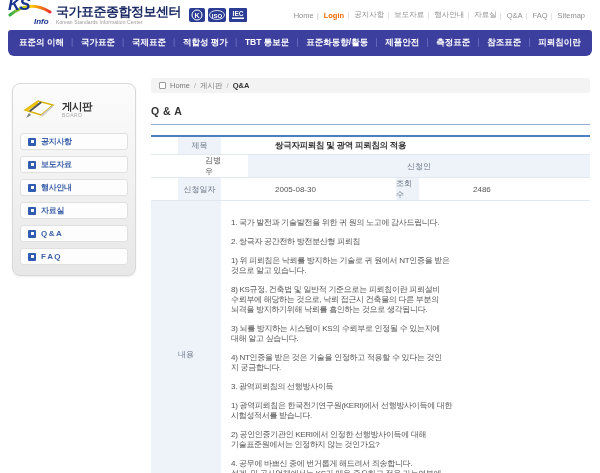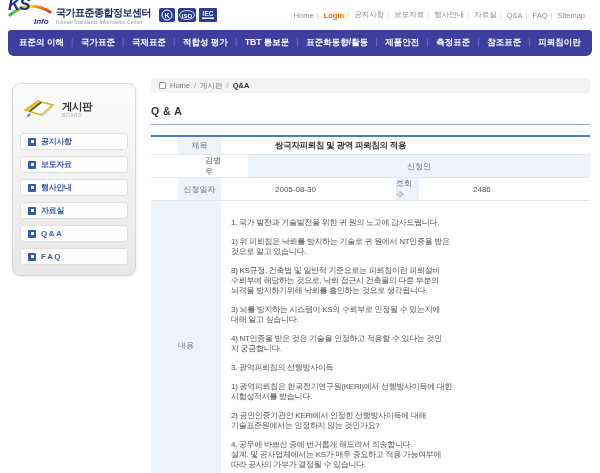--- a/index.html
+++ b/index.html
@@ -9,21 +9,21 @@
   
   .top-header { height:30px; display:flex; align-items:center; padding:0 10px 0 8px; }
   .logo { display:flex; align-items:flex-end; gap:4px; cursor:pointer; }
   .logo-mark { position:relative; width:44px; height:24px; }
   .logo-ks { position:absolute; left:0; bottom:12px; font-size:17px; font-weight:bold;
     font-style:italic; color:#17338d; letter-spacing:-1px; }
   .logo-info { position:absolute; left:26px; bottom:1px; font-size:8px; font-weight:bold;
     font-style:italic; color:#17338d; }
   .logo-arc { position:absolute; left:0; top:0; }
   .org { line-height:1; padding-bottom:2px; }
-  .org-kr { font-size:10px; font-weight:bold; color:#1a2a63; letter-spacing:-0.5px; }
+  .org-kr { font-size:13px; font-weight:bold; color:#1a2a63; letter-spacing:-0.5px; }
   .org-en { font-size:5px; color:#9a9a9a; margin-top:2px; letter-spacing:0.1px; }
   .badges { display:flex; gap:3px; margin-left:8px; align-items:center; }
   .badge { display:block; }
 
   .util-nav { margin-left:auto; display:flex; list-style:none; align-items:center; }
   .util-nav li { font-size:7.5px; color:#8f8f8f; cursor:pointer; padding:0 5px; position:relative; }
   .util-nav li + li::before { content:"|"; position:absolute; left:-2px; color:#d5d5d5; }
   .util-nav li.login { color:#f26a00; font-weight:bold; }
 
   
@@ -214,20 +214,21 @@
       <div class="row cols4">
         <div class="cell lbl">신청일자</div>
         <div class="cell val">2005-08-30</div>
         <div class="cell lbl">조회수</div>
         <div class="cell val">2486</div>
       </div>
       <div class="row-content">
         <div class="lbl-content">내용</div>
         <div class="content-cell">
           <p class="para">1. 국가 발전과 기술발전을 위한 귀 원의 노고에 감사드립니다.</p>
+          <p class="para">2. 쌍극자 공간전하 방전분산형 피뢰침</p>
           <p class="para">1) 위 피뢰침은 낙뢰를 방지하는 기술로 귀 원에서 NT인증을 받은
 것으로 알고 있습니다.</p>
           <p class="para">8) KS규정, 건축법 및 일반적 기준으로는 피뢰침이란 피뢰설비
 수뢰부에 해당하는 것으로, 낙뢰 접근시 건축물의 다른 부분의
 뇌격을 방지하기위해 낙뢰를 흡인하는 것으로 생각됩니다.</p>
           <p class="para">3) 뇌를 방지하는 시스템이 KS의 수뢰부로 인정될 수 있는지에
 대해 알고 싶습니다.</p>
           <p class="para">4) NT인증을 받은 것은 기술을 인정하고 적용할 수 있다는 것인
 지 궁금합니다.</p>
           <p class="para">3. 광역피뢰침의 선행방사이득</p>

